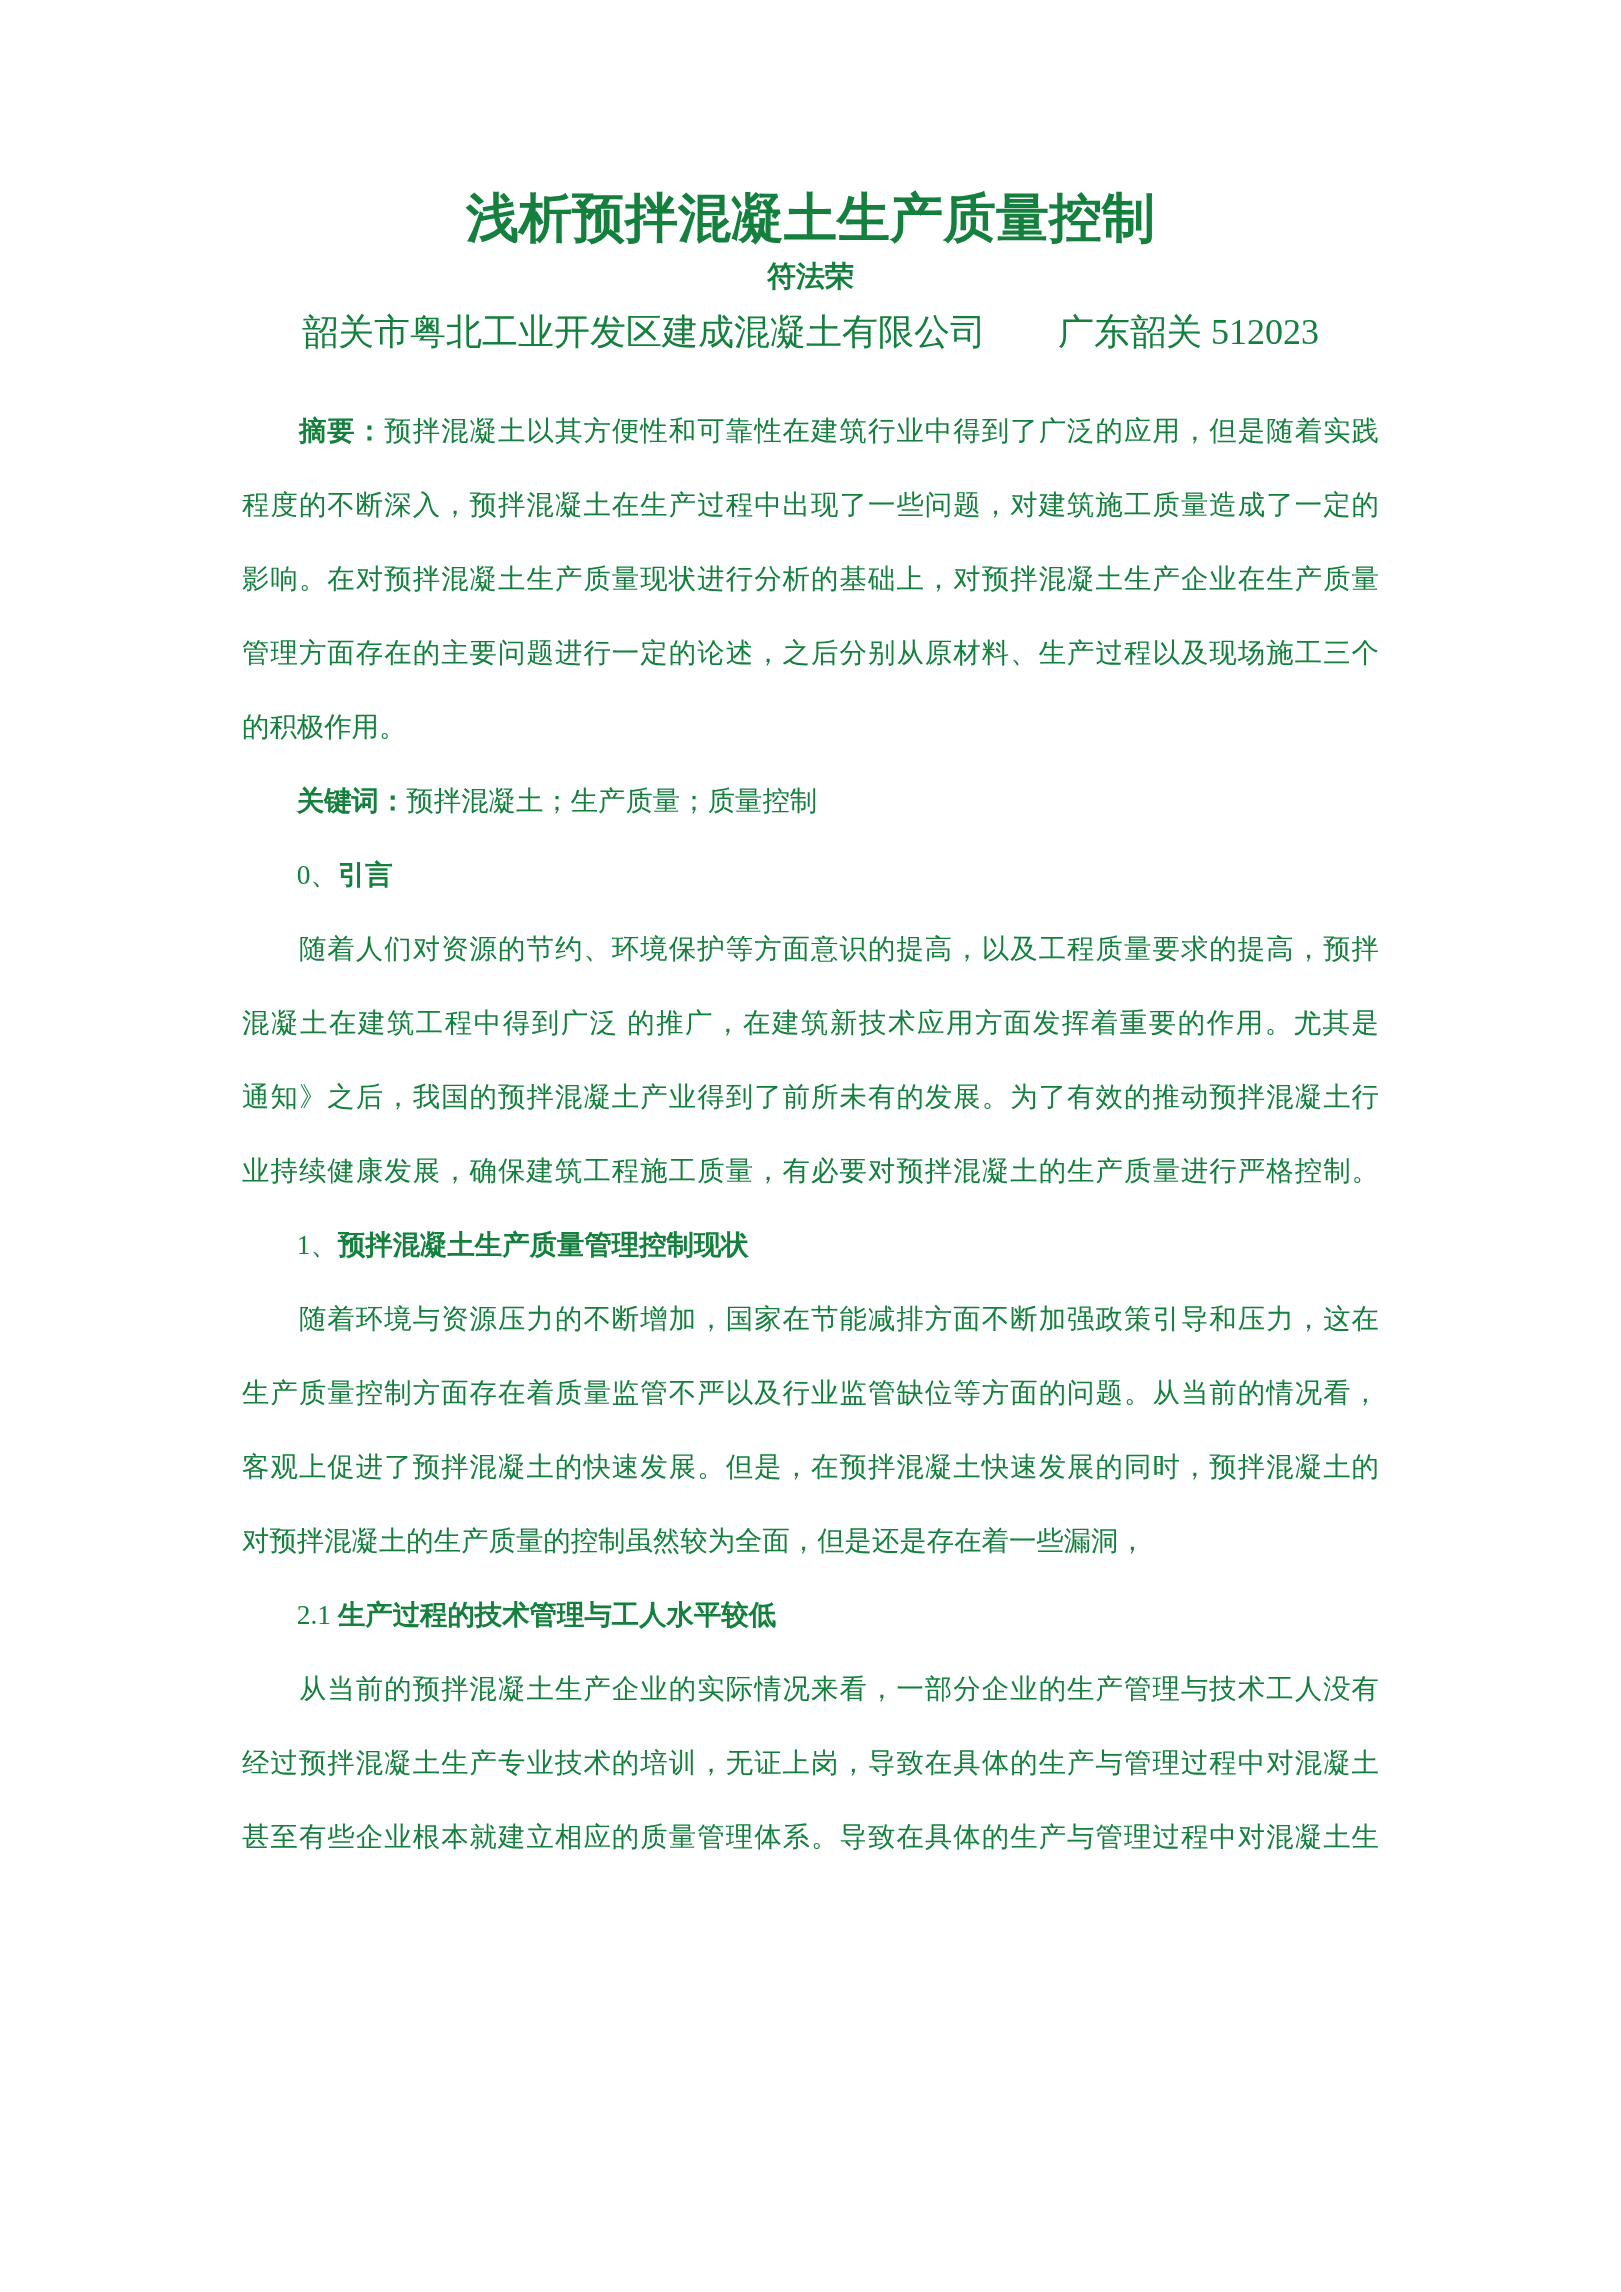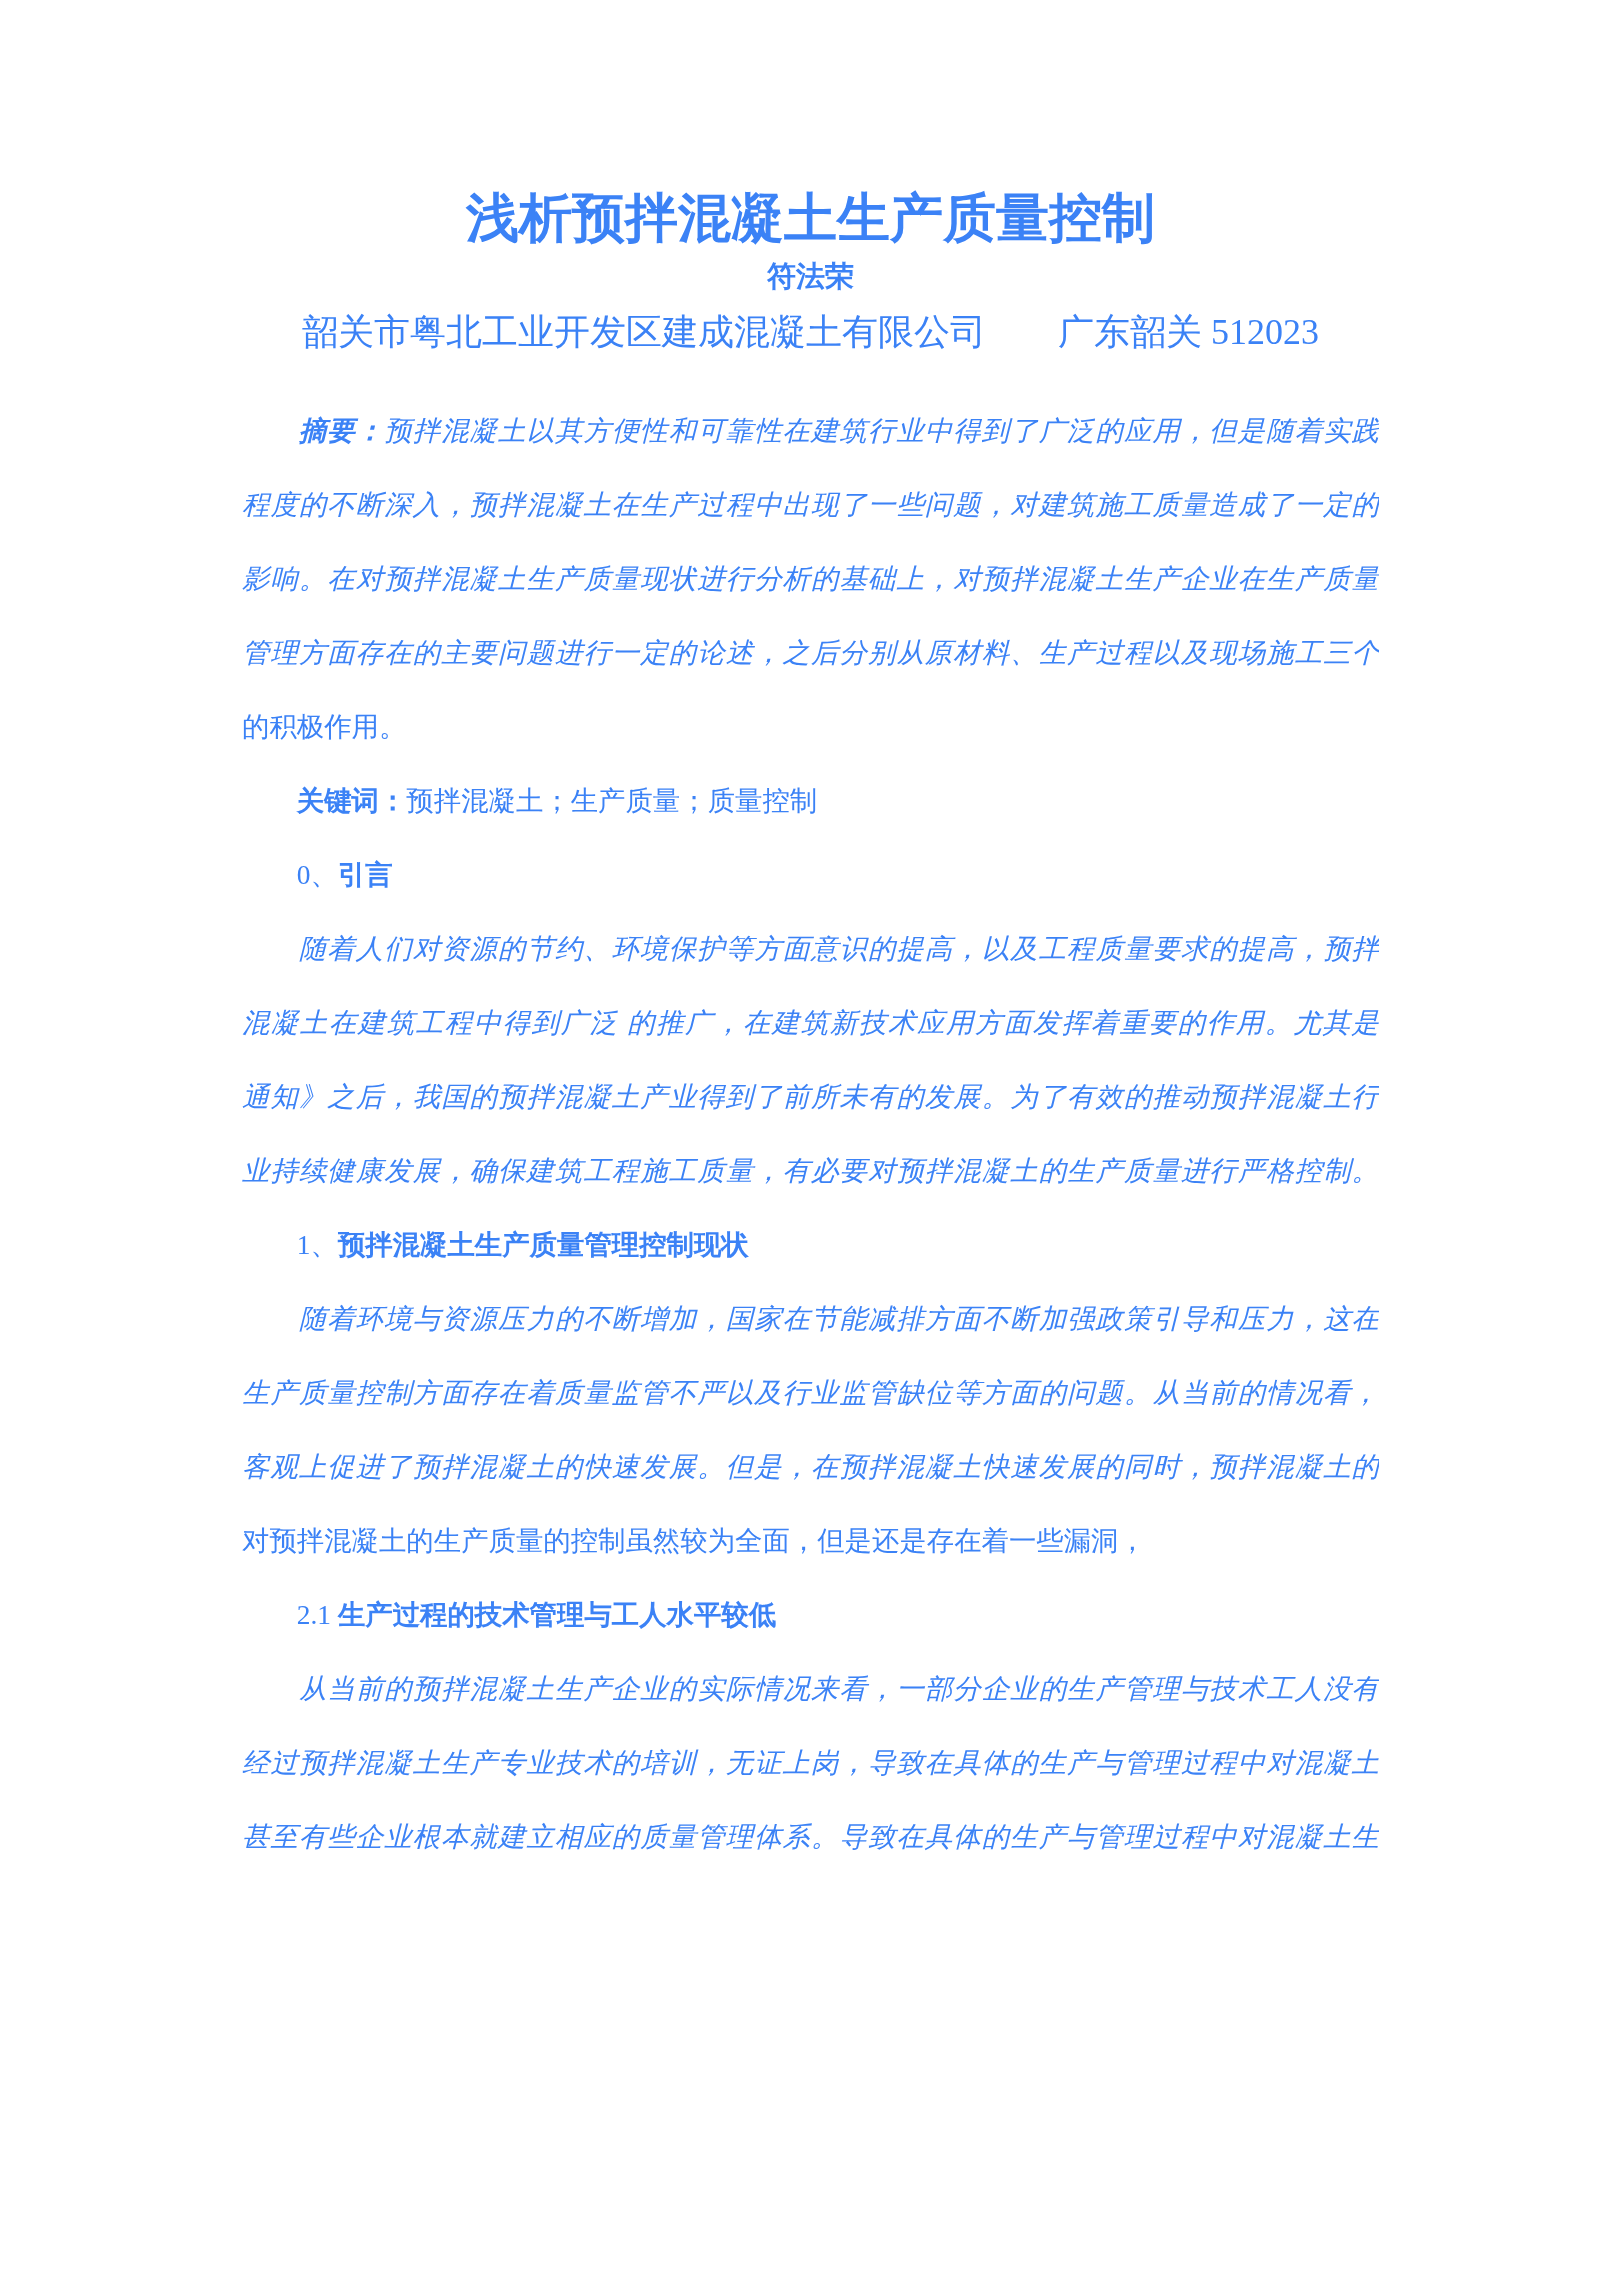--- a/index.html
+++ b/index.html
@@ -5,21 +5,21 @@
   html, body {
     margin: 0;
     padding: 0;
     background: #ffffff;
   }
   .page {
     position: relative;
     width: 1621px;
     height: 1977px;
     background: #ffffff;
-    color: #3b82f6;
+    color: #15803d;
     overflow: hidden;
     font-family: "Liberation Serif", serif;
   }
   .header {
     padding-top: 188px;
     text-align: center;
   }
   .paper-title {
     font-family: "Liberation Serif", serif;
     font-weight: 700;
@@ -45,21 +45,20 @@
   }
   .line {
     line-height: 74px;
     height: 74px;
     text-align: justify;
     text-align-last: left;
     overflow: hidden;
   }
   .line.fill {
     text-align-last: justify;
-    font-style: italic;
   }
   .run-n {
     font-family: "Liberation Serif", serif;
     font-weight: 400;
   }
   .run-b, .run-h {
     font-family: "Liberation Sans", sans-serif;
     font-weight: 700;
   }
 </style>

